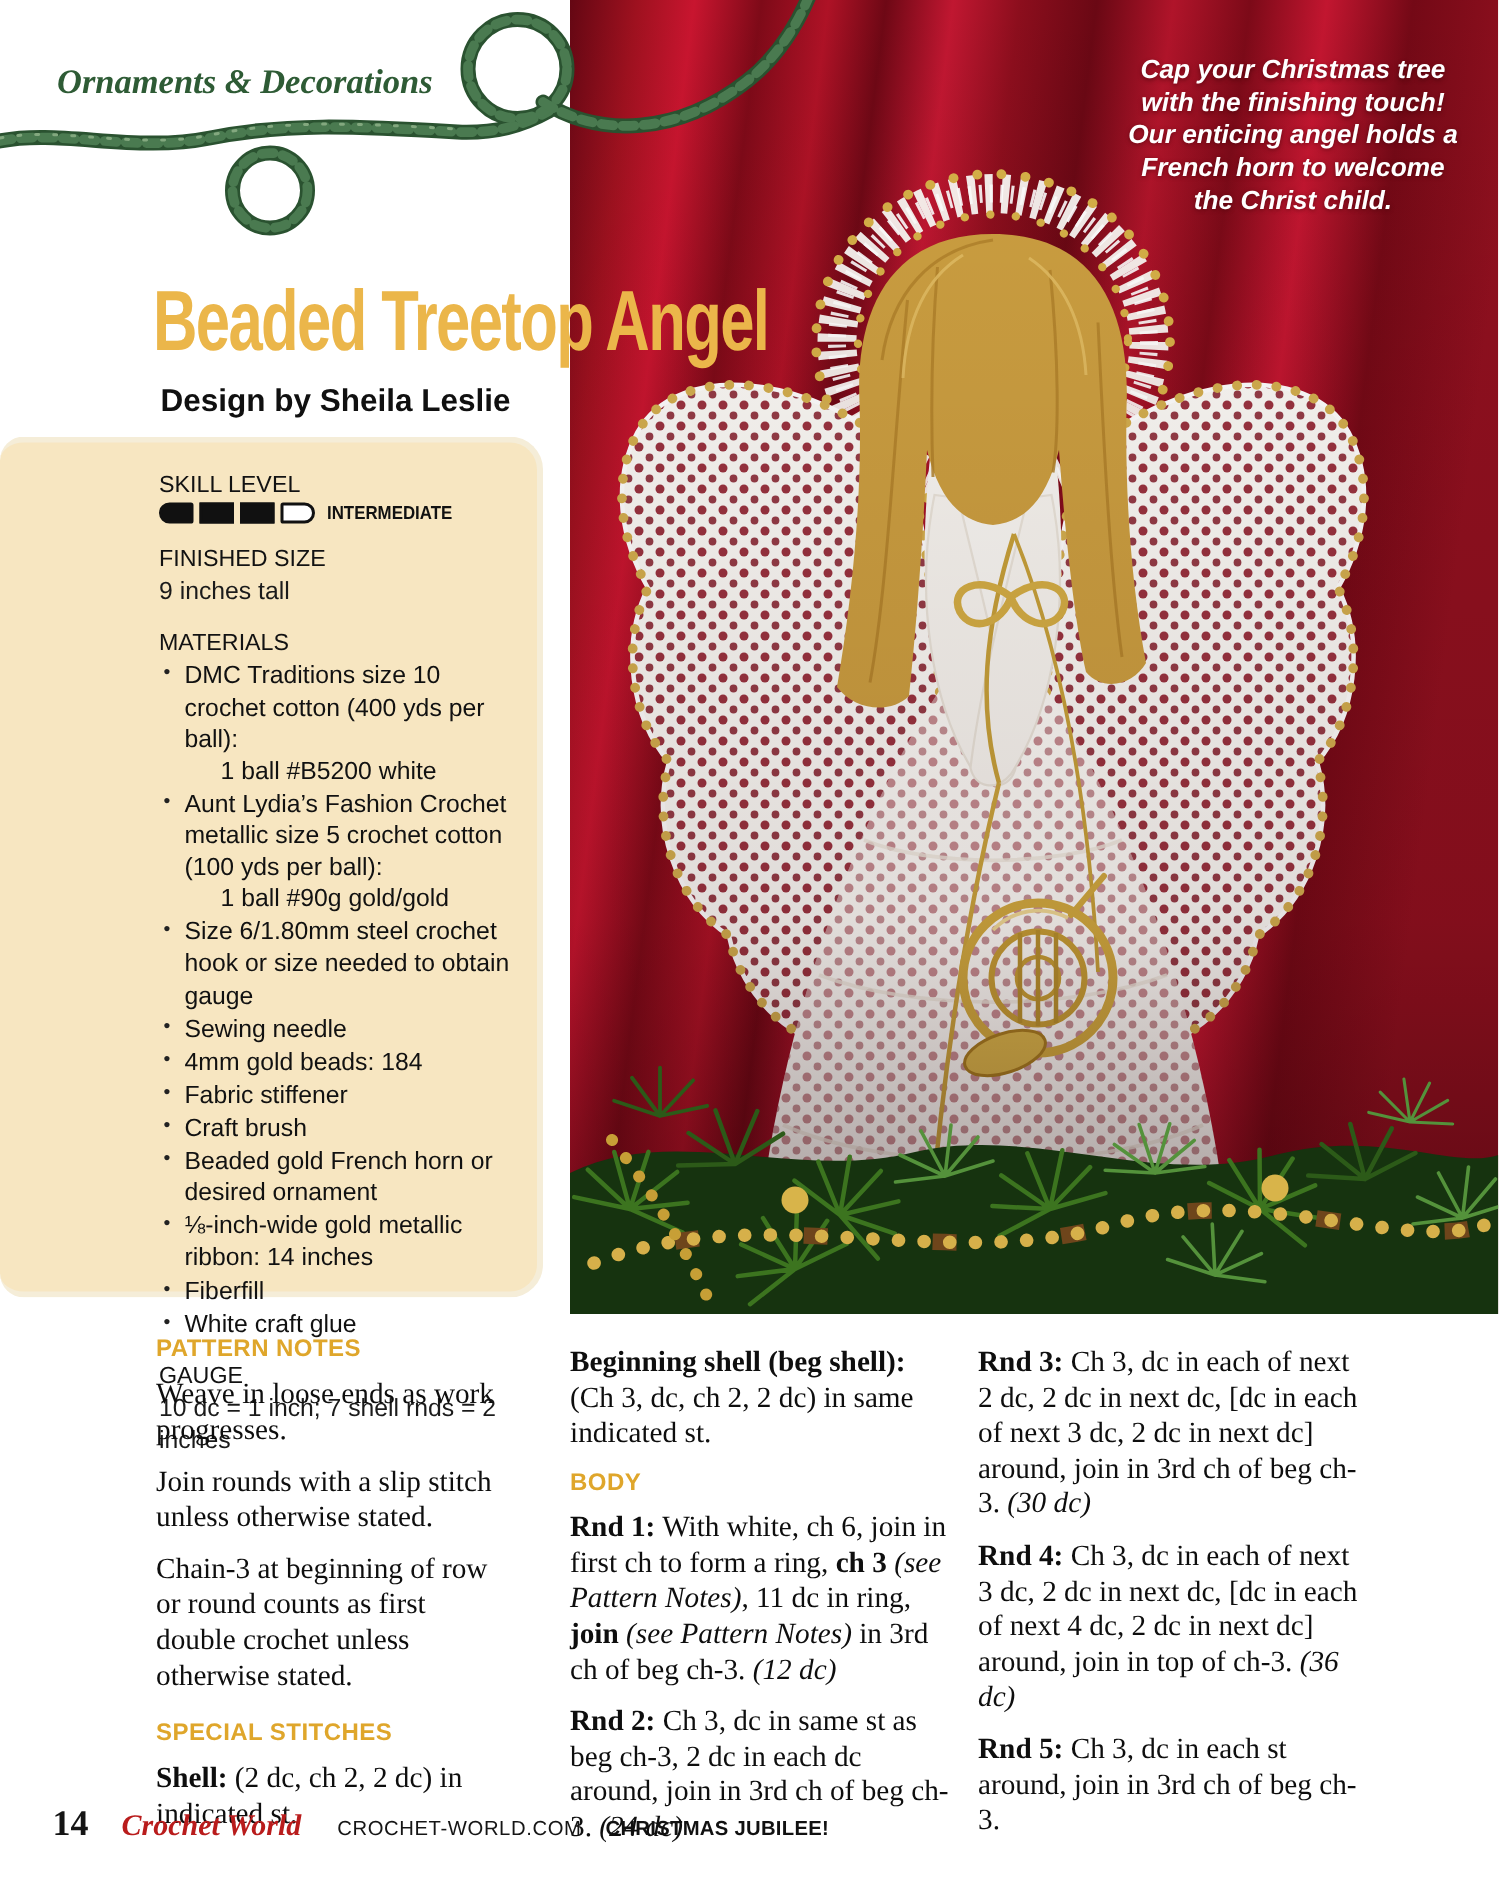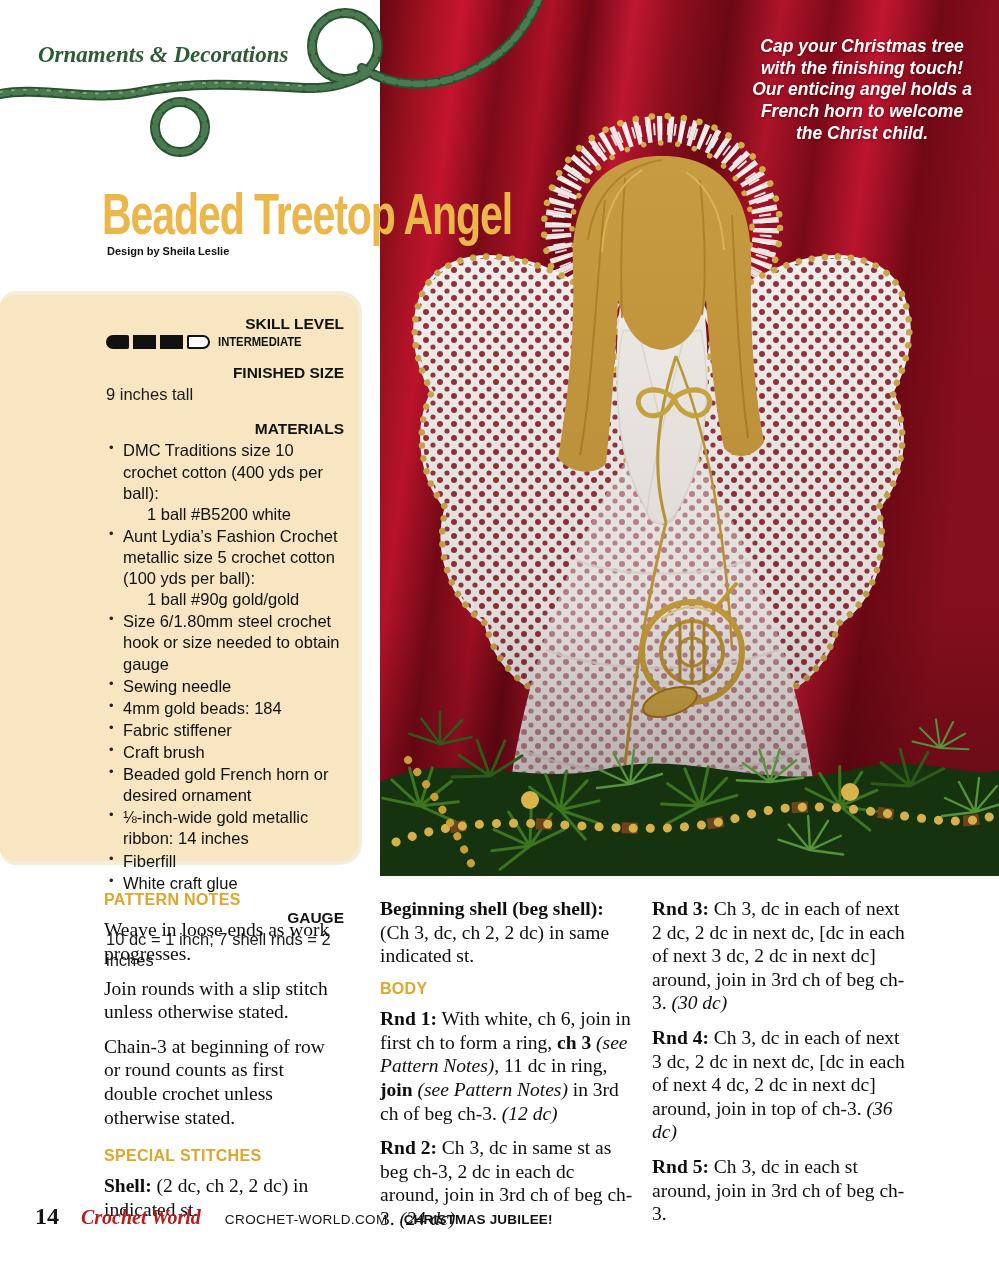--- a/index.html
+++ b/index.html
@@ -7,36 +7,36 @@
         font-family:"Liberation Sans",sans-serif;color:#111;}
 
   
   .category{position:absolute;left:38px;top:42px;z-index:6;
             font-family:"Liberation Serif",serif;font-style:italic;font-weight:700;
             font-size:23px;color:#2E5B35;}
   .rope{position:absolute;left:0;top:0;z-index:5;pointer-events:none;}
   .title{position:absolute;left:102px;top:181px;z-index:6;white-space:nowrap;
          font-family:"Liberation Sans",sans-serif;font-weight:600;font-size:57px;
          letter-spacing:-1.5px;color:#EBB64A;transform:scaleX(.72);transform-origin:left top;}
-  .byline{position:absolute;left:107px;top:245px;z-index:6;
-          font-weight:700;font-size:11px;color:#101010;}
+  .byline{position:absolute;left:107px;top:256px;z-index:6;
+          font-weight:700;font-size:21px;color:#101010;}
 
   
   .photo{position:absolute;left:380px;top:0;width:619px;height:976px;z-index:1;overflow:hidden;}
   .photo svg{display:block;}
   .caption{position:absolute;right:26px;top:36px;width:222px;z-index:3;text-align:center;
            font-style:italic;font-weight:700;font-size:17.5px;line-height:1.24;color:#fff;
            text-shadow:0 1px 3px rgba(60,0,8,.55);}
 
   
   .sidebar{position:absolute;left:0;top:291px;width:362px;height:574px;z-index:2;
            background:#F7E6C1;border:4px solid #F5EDD8;border-left:none;
            border-radius:16px 22px 22px 16px;box-sizing:border-box;
            padding:20px 14px 0 106px;}
-  .sb-heading{font-weight:700;font-size:15.5px;color:#121212;margin:15px 0 2px;text-align:right;}
+  .sb-heading{font-weight:400;font-size:15.5px;color:#121212;margin:15px 0 2px;}
   .sb-heading.first{margin-top:0;}
   .sb-text{font-size:16.5px;line-height:1.3;color:#1b1b1b;}
   .meter{display:flex;align-items:flex-end;margin-top:2px;}
   .seg{width:23px;height:14px;background:#fff;border:2.5px solid #111;margin-right:4px;box-sizing:border-box;}
   .seg-filled{background:#111;}
   .seg-first{border-radius:8px 2px 2px 8px;}
   .seg-last{border-radius:2px 8px 8px 2px;}
   .meter-label{font-weight:700;font-size:12.5px;margin-left:4px;transform:scaleX(.9);transform-origin:left center;white-space:nowrap;}
   .materials-list{list-style:none;margin:2px 0 0;padding:0;font-size:16.5px;line-height:1.28;}
   .materials-list li{position:relative;padding-left:17px;margin:1px 0;}

